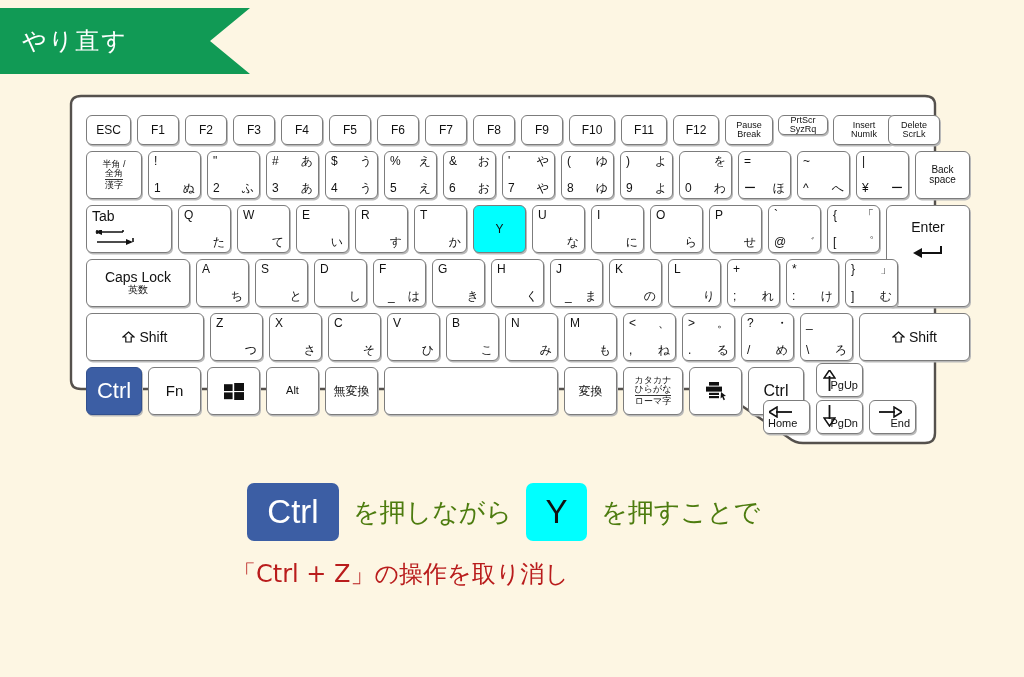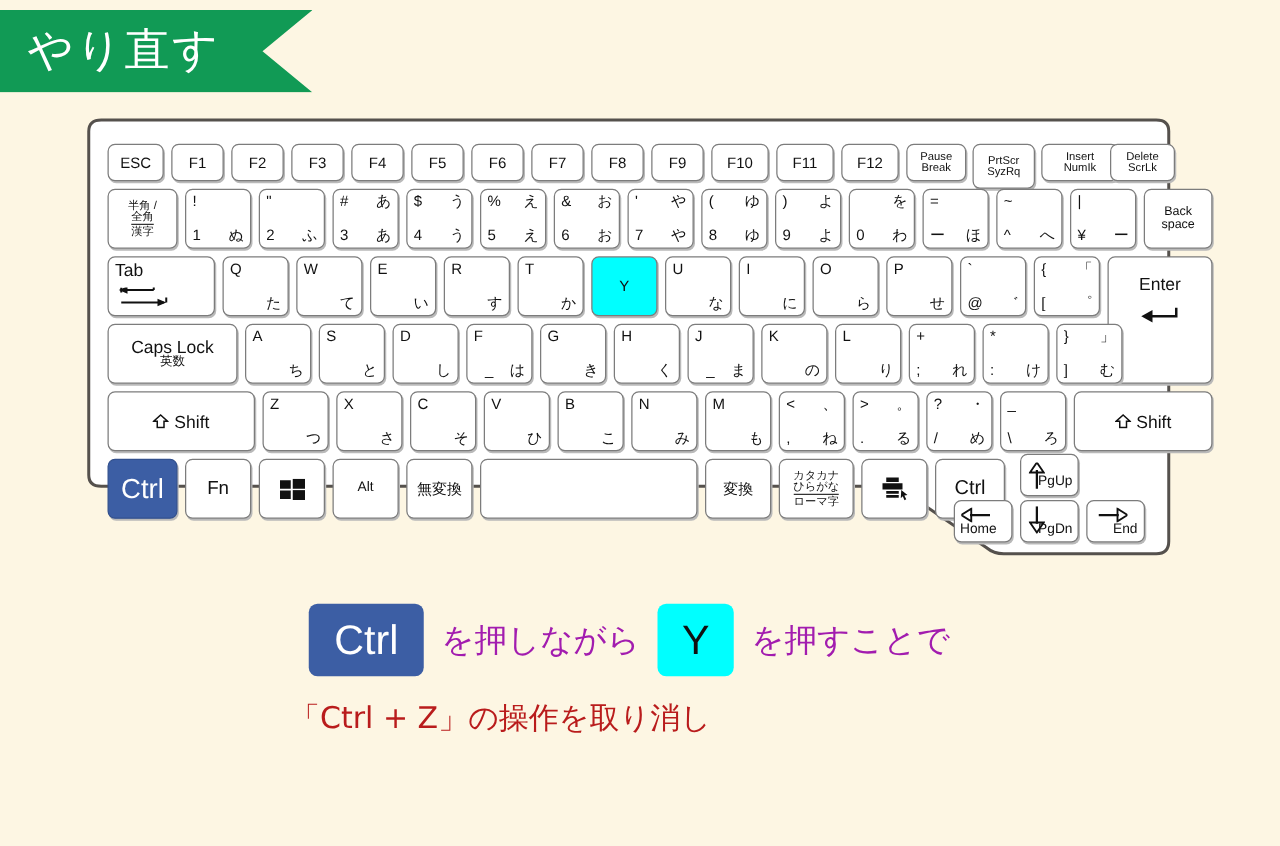--- a/index.html
+++ b/index.html
@@ -14,21 +14,21 @@
   .ribbon{
     position:absolute;left:0;top:8px;
     width:250px;height:66px;
     background:#119a55;
     display:flex;align-items:center;
     box-sizing:border-box;
     padding-left:22px;
     clip-path:polygon(0 0,100% 0,84% 50%,100% 100%,0 100%);
   }
   .ribbon-text{
-    color:#ffffff;font-size:36px;letter-spacing:2px;
+    color:#ffffff;font-size:24px;letter-spacing:2px;
     font-family:"DejaVu Sans","Liberation Sans",sans-serif;
     line-height:1;
   }
   
   .kb-wrap{position:absolute;left:63px;top:93px;width:880px;height:375px;}
   .kb-shell{
     position:absolute;left:0;top:0;width:880px;height:375px;
   }
   .kb-shell svg{display:block;}
   .kb-keys{position:absolute;left:0;top:0;width:880px;height:375px;}
@@ -74,21 +74,21 @@
     position:absolute;left:247px;top:483px;
     display:flex;align-items:center;gap:14px;
   }
   .cap-chip{
     border-radius:7px;
     display:flex;align-items:center;justify-content:center;
     box-sizing:border-box;
   }
   .cap-ctrl{background:#3c5ea4;color:#fff;width:92px;height:58px;font-size:33px;}
   .cap-y{background:#00ffff;color:#111;width:61px;height:58px;font-size:33px;}
-  .cap-text{font-size:26px;color:#a21caf;font-family:"DejaVu Sans","Liberation Sans",sans-serif;}
+  .cap-text{font-size:26px;color:#4d7c0f;font-family:"DejaVu Sans","Liberation Sans",sans-serif;}
 
   
   .bodytext{
     position:absolute;left:232px;top:556px;
     font-size:24px;color:#b91c1c;
     font-family:"DejaVu Sans","Liberation Sans",sans-serif;
     line-height:1.55;
   }
   .bodytext div{white-space:pre;}
 </style>
@@ -148,21 +148,21 @@
     <div class="key" style="left:610px;top:22px;width:46px;height:30px;">
       <span class="lbl c-all small">F12</span>
       </div>
 
     <div class="key" style="left:662px;top:22px;width:48px;height:30px;">
       <span class="lbl stack">
         <span class="xsmall">Pause</span>
         <span class="xsmall">Break</span>
       </span>
       </div>
-    <div class="key" style="left:715px;top:22px;width:50px;height:36px;">
+    <div class="key" style="left:715px;top:22px;width:50px;height:20px;">
       <span class="lbl stack">
         <span class="xsmall">PrtScr</span>
         <span class="xsmall">SyzRq</span>
       </span>
       </div>
     <div class="key" style="left:770px;top:22px;width:62px;height:30px;">
       <span class="lbl stack">
         <span class="xsmall">Insert</span>
         <span class="xsmall">NumIk</span>
       </span>

